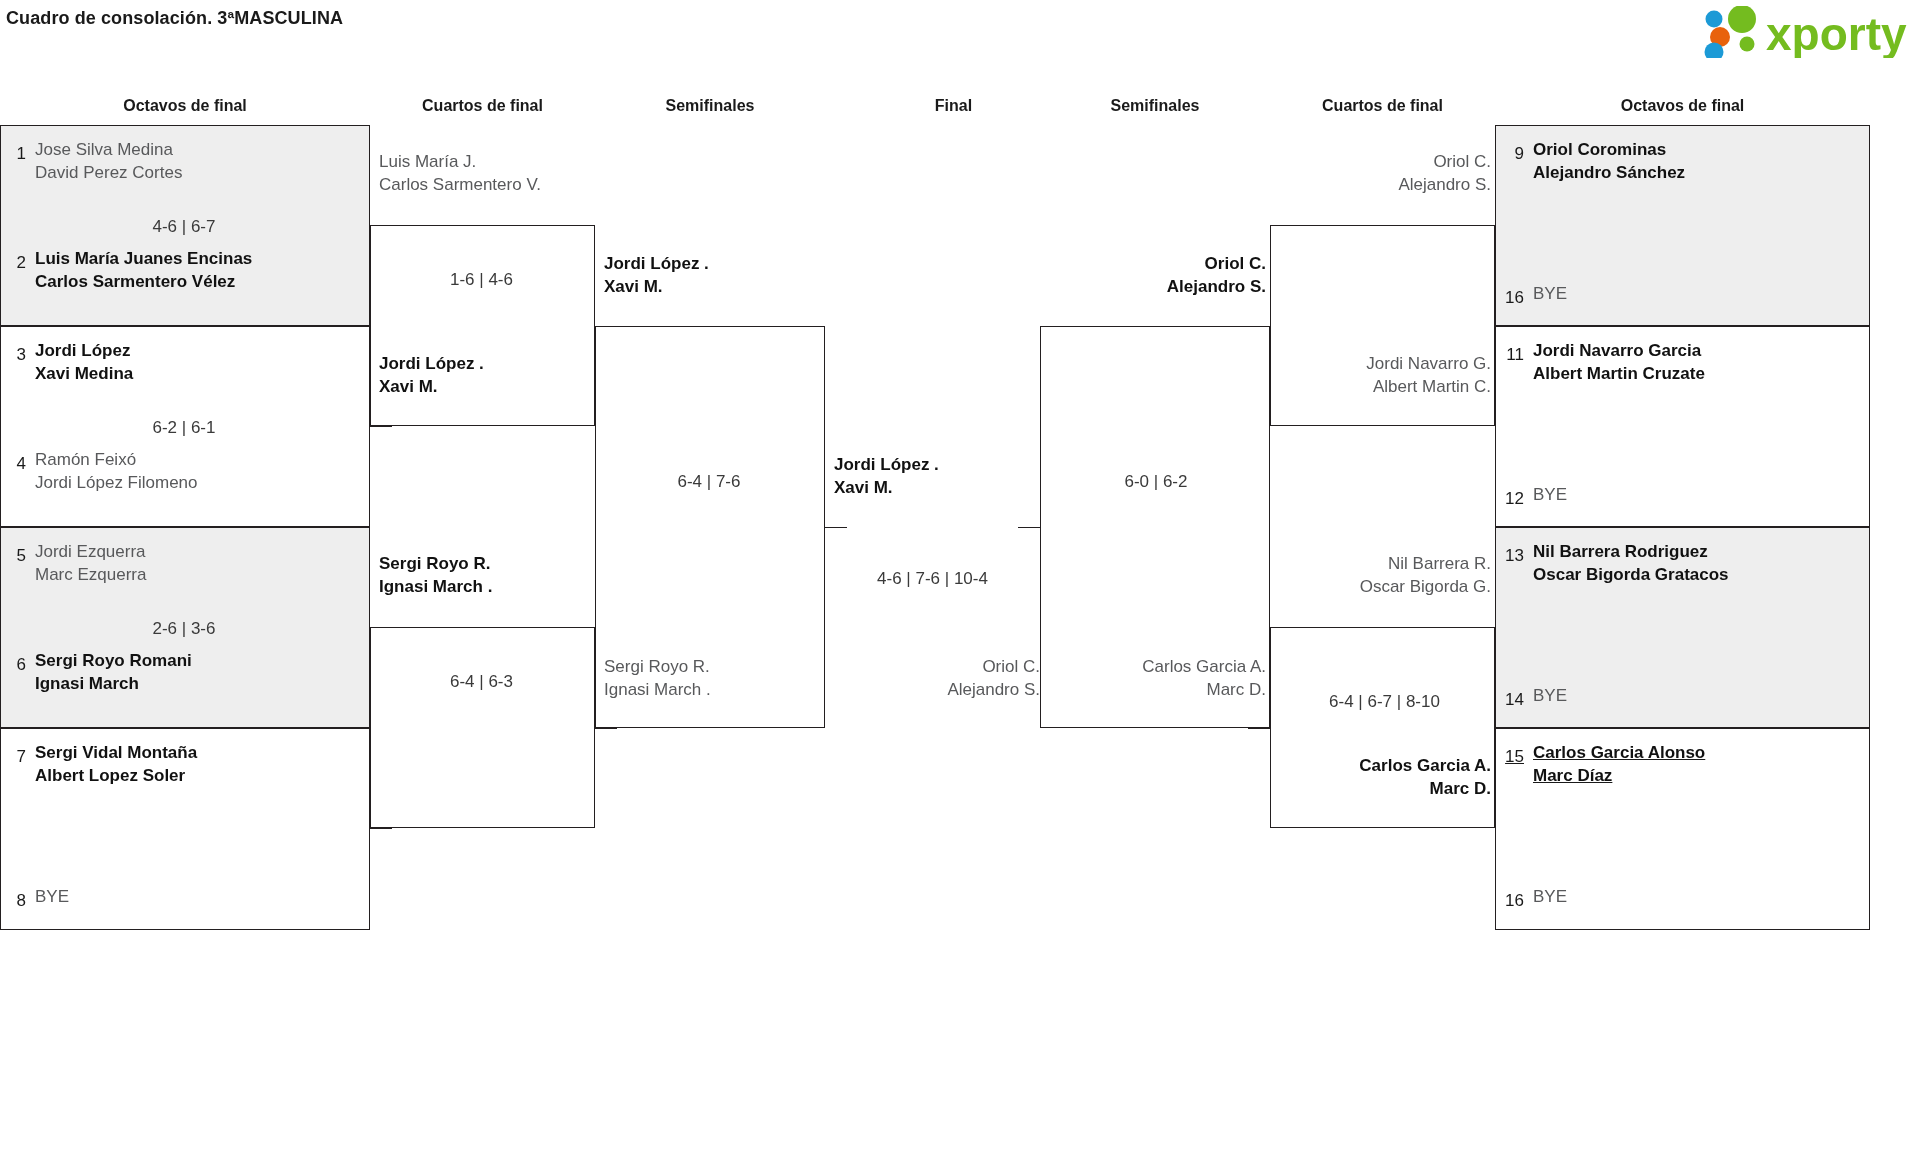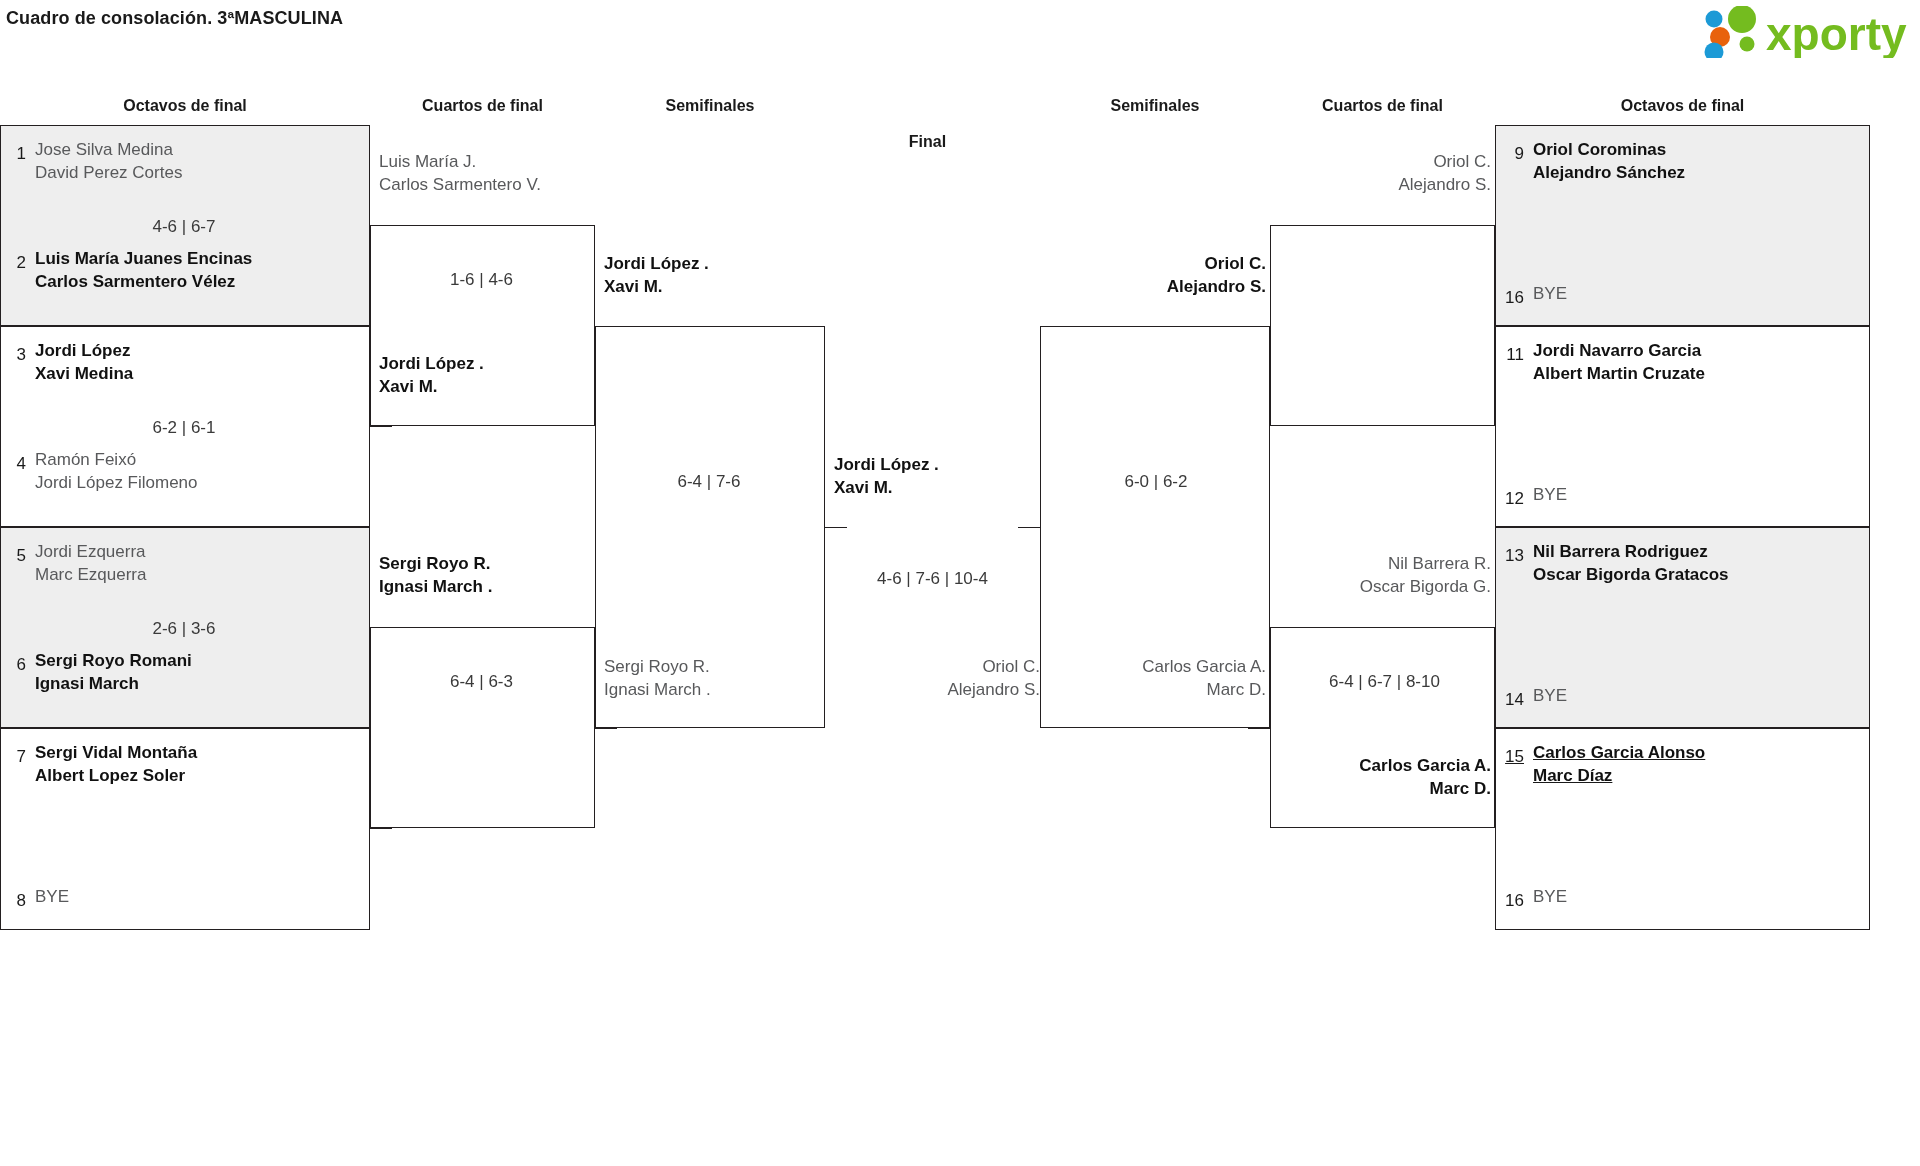--- a/index.html
+++ b/index.html
@@ -62,21 +62,21 @@
         <circle cx="47" cy="38" r="7.5" fill="#74bc1f"></circle>
         <circle cx="14" cy="46" r="9.5" fill="#1c9ad6"></circle>
       </g>
       <text x="66" y="44" font-family="Liberation Sans, sans-serif" font-size="46" font-weight="bold" fill="#74bc1f">xporty</text>
     </svg>
   </div>
 
   <div class="round-hdr" style="left:0px;width:370px;">Octavos de final</div>
   <div class="round-hdr" style="left:370px;width:225px;">Cuartos de final</div>
   <div class="round-hdr" style="left:595px;width:230px;">Semifinales</div>
-  <div class="round-hdr" style="left:820px;width:215px;margin-top:36px;">Final</div>
+  <div class="round-hdr" style="left:846px;width:215px;">Final</div>
   <div class="round-hdr" style="left:1040px;width:230px;">Semifinales</div>
   <div class="round-hdr" style="left:1270px;width:225px;">Cuartos de final</div>
   <div class="round-hdr" style="left:1495px;width:375px;">Octavos de final</div>
 
   <div class="box shaded" style="left:0px;top:125px;width:370px;height:201px;"></div>
   <div class="box white" style="left:0px;top:326px;width:370px;height:201px;"></div>
   <div class="box shaded" style="left:0px;top:527px;width:370px;height:201px;"></div>
   <div class="box white" style="left:0px;top:728px;width:370px;height:202px;"></div>
 
   <div class="seedrow" style="left:0px;top:138px;width:368px;">
@@ -200,27 +200,31 @@
   </div>
 
   <div class="conn" style="left:1018px;top:527px;width:22px;height:1px;"></div>
 
   <div class="box white" style="left:1270px;top:225px;width:225px;height:201px;"></div>
   <div class="lbl lose r" style="left:1276px;top:150px;width:215px;">
     <div>Oriol C.</div>
     <div>Alejandro S.</div>
   </div>
   <div class="score" style="left:1272px;top:270px;width:223px;"></div>
+  <div class="lbl lose r" style="left:1276px;top:352px;width:215px;">
+    <div>Jordi Navarro G.</div>
+    <div>Albert Martin C.</div>
+  </div>
 
   <div class="box white" style="left:1270px;top:627px;width:225px;height:201px;"></div>
   <div class="lbl lose r" style="left:1276px;top:552px;width:215px;">
     <div>Nil Barrera R.</div>
     <div>Oscar Bigorda G.</div>
   </div>
-  <div class="score" style="left:1272px;top:672px;width:225px;text-align:center;">6-4 | 6-7 | 8-10</div>
+  <div class="score" style="left:1272px;top:692px;width:225px;text-align:center;">6-4 | 6-7 | 8-10</div>
   <div class="lbl win r" style="left:1276px;top:754px;width:215px;">
     <div>Carlos Garcia A.</div>
     <div>Marc D.</div>
   </div>
 
   <div class="conn" style="left:1248px;top:326px;width:22px;height:1px;"></div>
   <div class="conn" style="left:1248px;top:728px;width:22px;height:1px;"></div>
 
   <div class="box shaded" style="left:1495px;top:125px;width:375px;height:201px;"></div>
   <div class="box white" style="left:1495px;top:326px;width:375px;height:201px;"></div>

